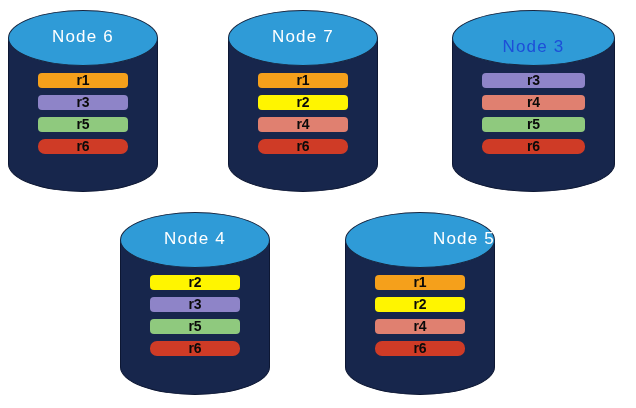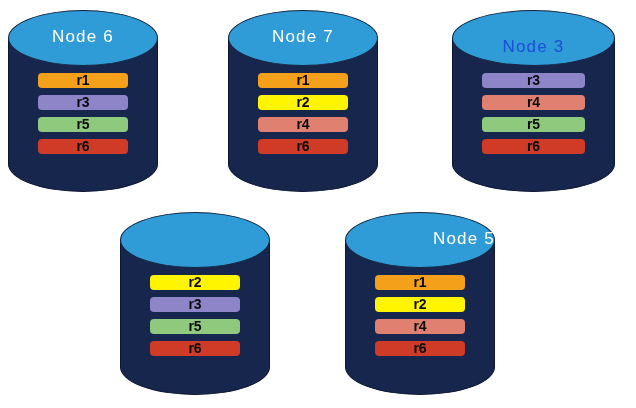--- a/index.html
+++ b/index.html
@@ -80,21 +80,21 @@
     height: 15px;
     border-radius: 4px;
     text-align: center;
     line-height: 15px;
     font-size: 14px;
     font-weight: bold;
     color: #0a0a0a;
     margin-bottom: 7px;
     box-sizing: border-box;
   }
-  .replica:last-child { margin-bottom: 4px; }
+  .replica:last-child { margin-bottom: 4px; border-radius: 7px; }
 </style>
 </head>
 <body>
 
 <div id="diagram">
     <div class="node" style="left: 8px; top: 10px; width: 150px; height: 182px;">
       <div class="cyl-bottom" style="top: 126px; height: 56px; background: rgb(23, 38, 76); border-color: rgb(13, 23, 51);"></div>
       <div class="cyl-body" style="top: 28px; height: 126px; background: rgb(23, 38, 76); border-top: none; border-right-color: rgb(13, 23, 51); border-bottom: none; border-left-color: rgb(13, 23, 51);"></div>
       <div class="cyl-top" style="height: 56px; background: rgb(47, 155, 215);"></div>
       <div class="cyl-label" style="top: 17px; color: rgb(255, 255, 255);">Node  6</div>
@@ -126,20 +126,21 @@
         <div class="replica" style="background: rgb(142, 132, 200); color: rgb(10, 10, 10);">r3</div>
         <div class="replica" style="background: rgb(224, 128, 112); color: rgb(10, 10, 10);">r4</div>
         <div class="replica" style="background: rgb(143, 201, 126); color: rgb(10, 10, 10);">r5</div>
         <div class="replica" style="background: rgb(207, 59, 38); color: rgb(10, 10, 10);">r6</div>
       </div>
     </div>
     <div class="node" style="left: 120px; top: 212px; width: 150px; height: 183px;">
       <div class="cyl-bottom" style="top: 127px; height: 56px; background: rgb(23, 38, 76); border-color: rgb(13, 23, 51);"></div>
       <div class="cyl-body" style="top: 28px; height: 127px; background: rgb(23, 38, 76); border-top: none; border-right-color: rgb(13, 23, 51); border-bottom: none; border-left-color: rgb(13, 23, 51);"></div>
       <div class="cyl-top" style="height: 56px; background: rgb(47, 155, 215);"></div>
+      <div class="cyl-label" style="top: 17px; color: rgb(255, 255, 255);">Node  4</div>
       <div class="replicas" style="top: 63px; left: 30px; right: 30px;">
         <div class="replica" style="background: rgb(255, 245, 0); color: rgb(10, 10, 10);">r2</div>
         <div class="replica" style="background: rgb(142, 132, 200); color: rgb(10, 10, 10);">r3</div>
         <div class="replica" style="background: rgb(143, 201, 126); color: rgb(10, 10, 10);">r5</div>
         <div class="replica" style="background: rgb(207, 59, 38); color: rgb(10, 10, 10);">r6</div>
       </div>
     </div>
     <div class="node" style="left: 345px; top: 212px; width: 150px; height: 183px;">
       <div class="cyl-bottom" style="top: 127px; height: 56px; background: rgb(23, 38, 76); border-color: rgb(13, 23, 51);"></div>
       <div class="cyl-body" style="top: 28px; height: 127px; background: rgb(23, 38, 76); border-top: none; border-right-color: rgb(13, 23, 51); border-bottom: none; border-left-color: rgb(13, 23, 51);"></div>

